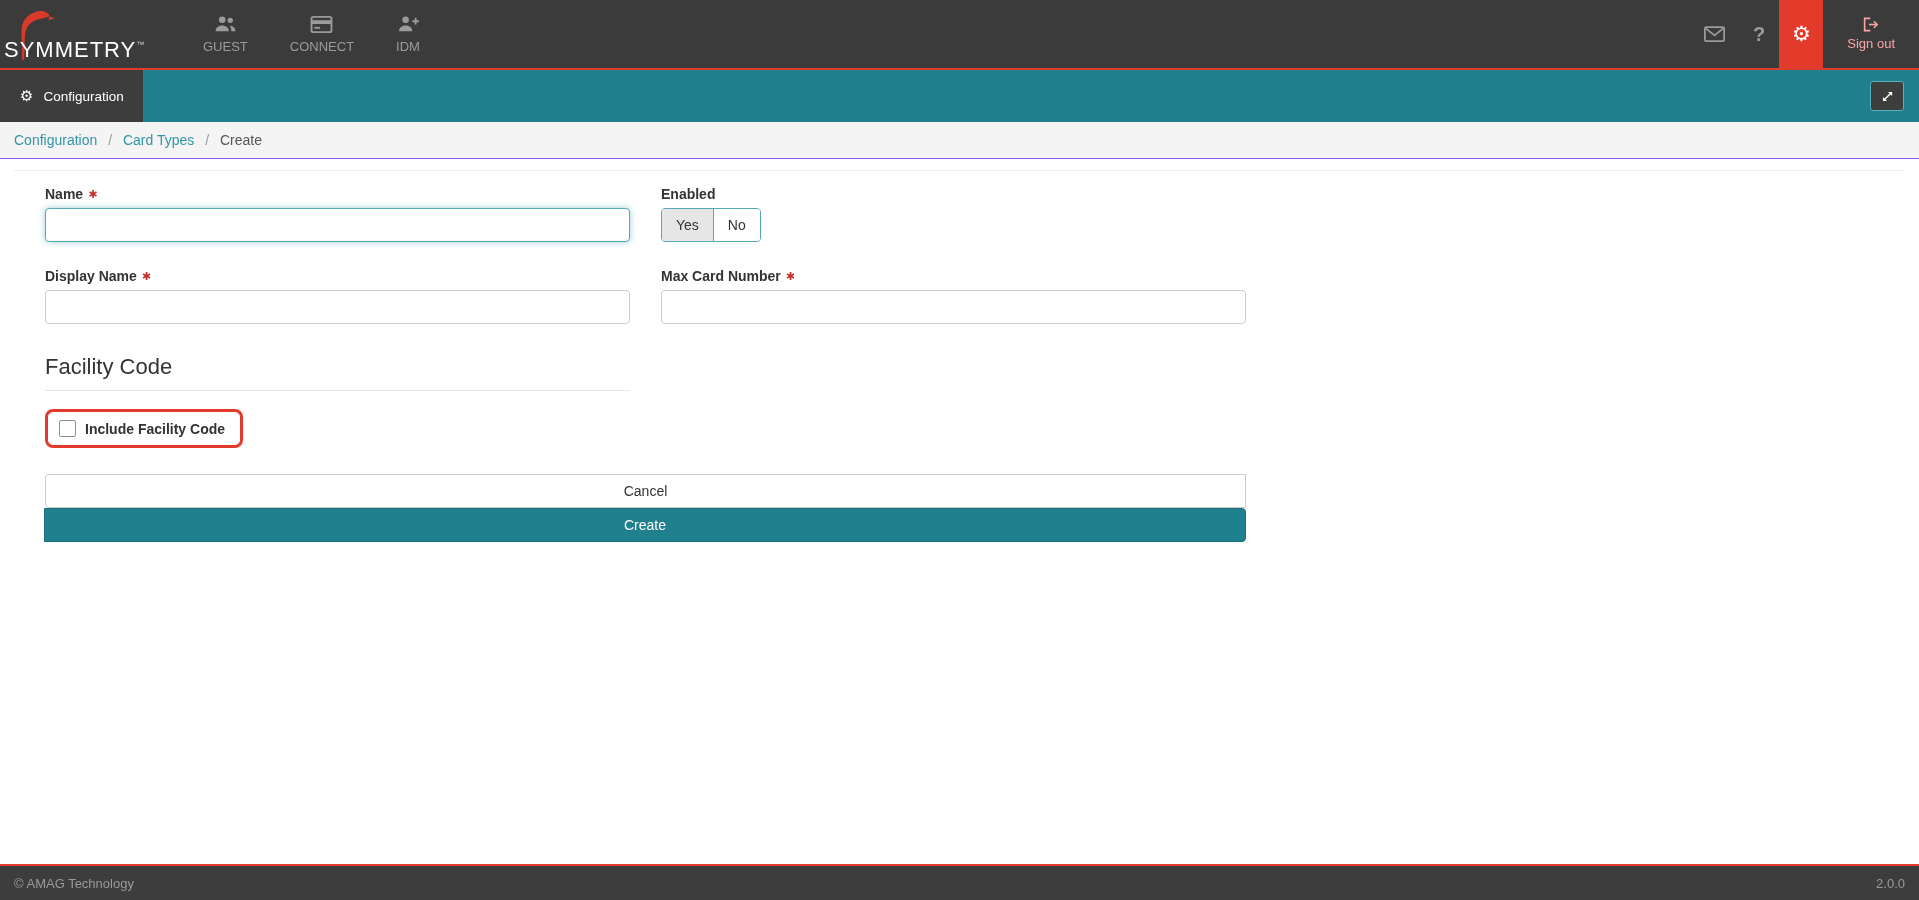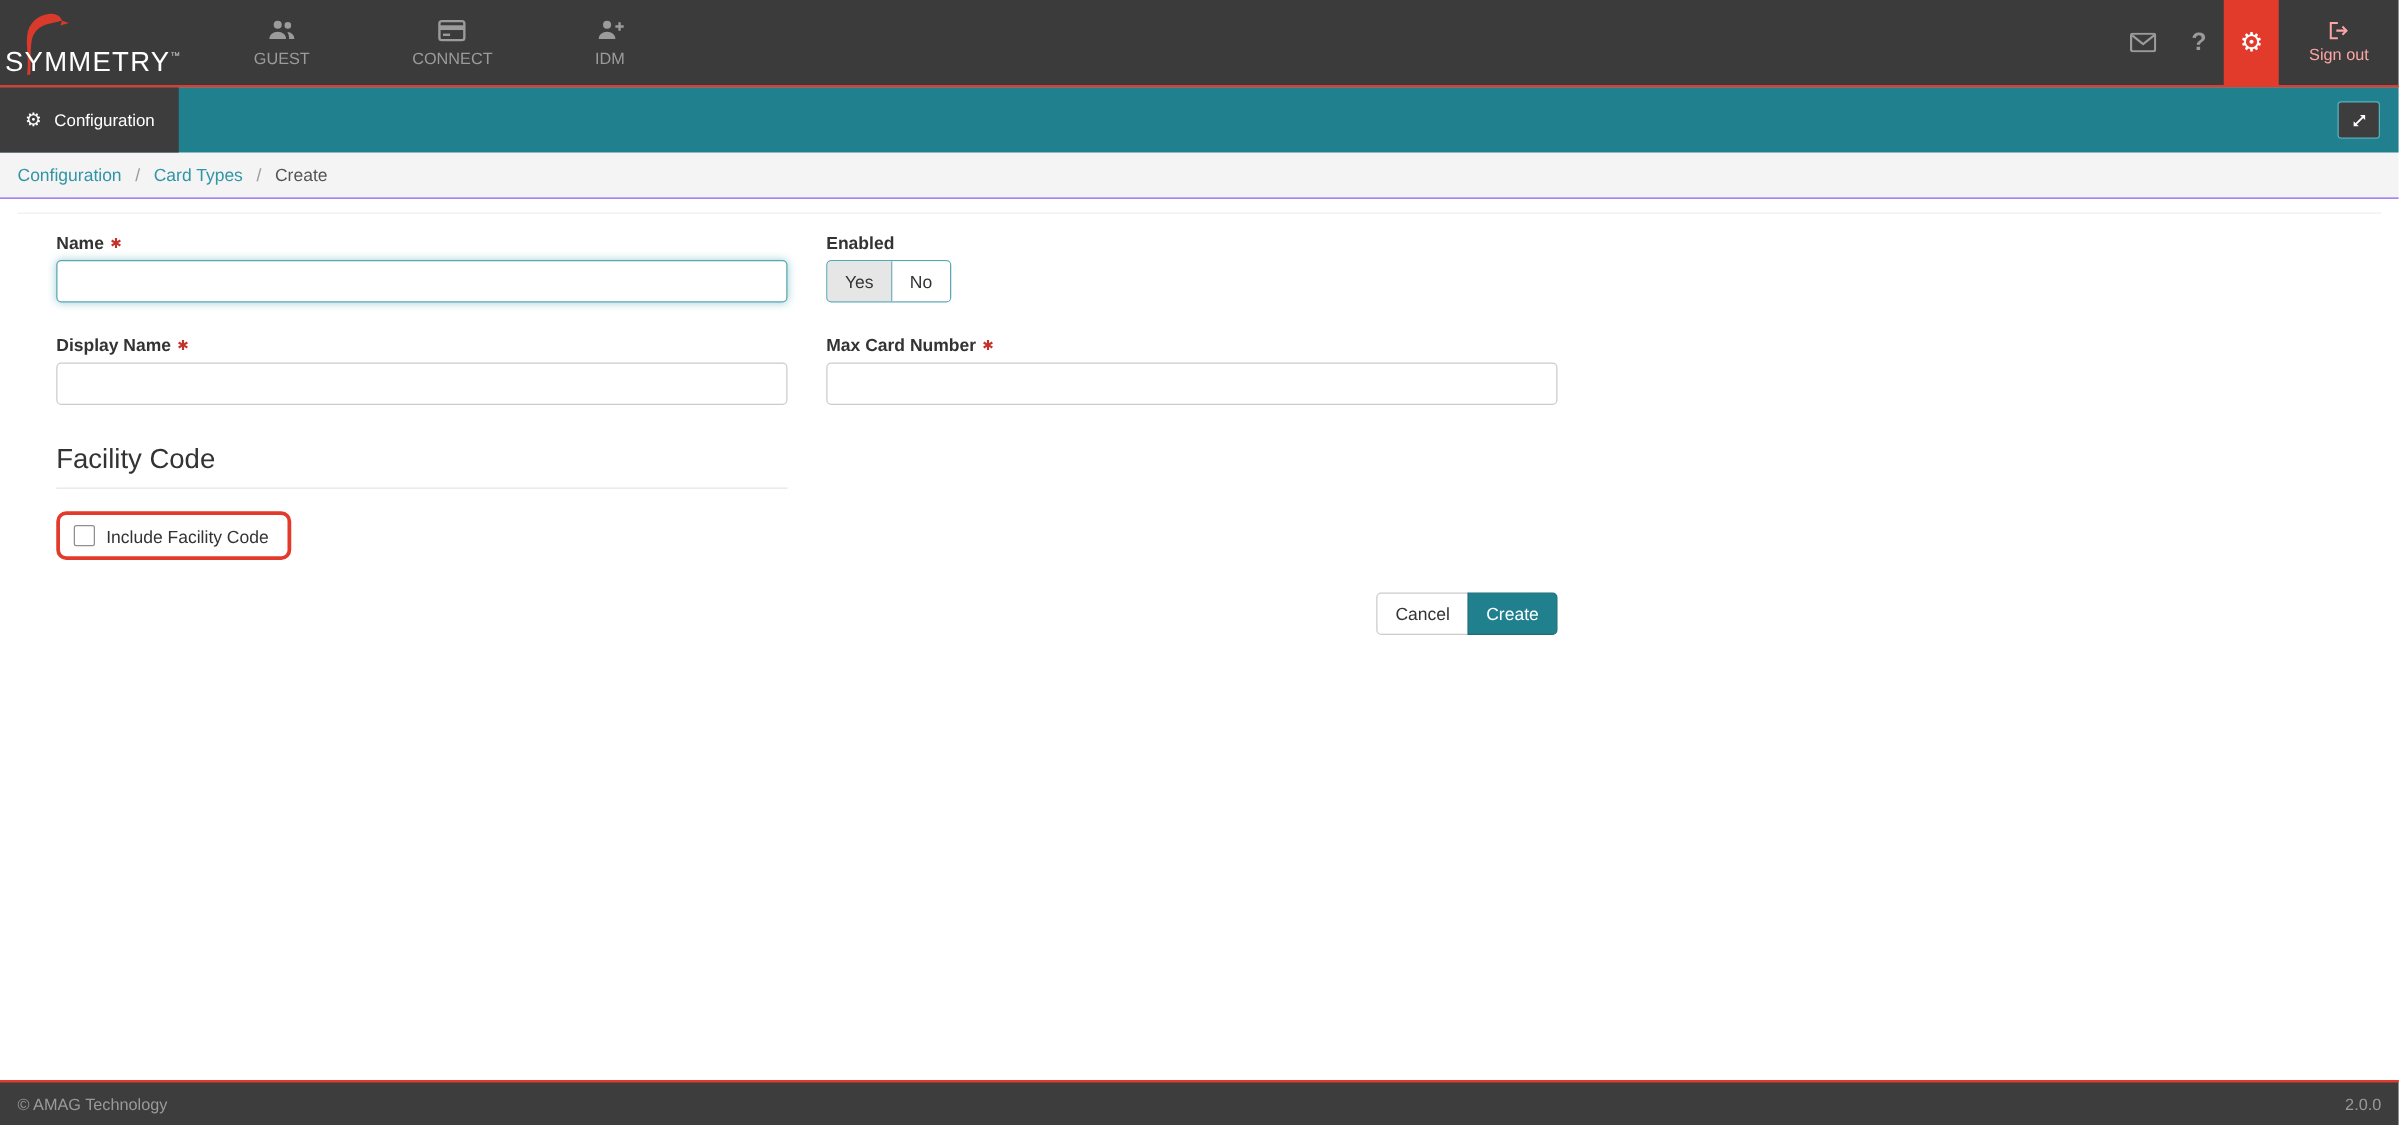--- a/index.html
+++ b/index.html
@@ -20,21 +20,21 @@
     border-bottom:2px solid #e23a2b;
     display:flex; align-items:center;
   }
   .logo { position:relative; width:168px; height:68px; flex:0 0 168px; cursor:pointer; }
   .logo svg { position:absolute; left:10px; top:3px; }
   .logo-text {
     position:absolute; left:4px; top:37px;
     color:#fff; font-size:22px; letter-spacing:1px; white-space:nowrap;
   }
   .logo-tm { font-size:8px; vertical-align:10px; color:#cfcfcf; }
-  .nav-menu { display:flex; height:100%; align-items:center; margin-left:14px;gap:40px; }
+  .nav-menu { display:flex; height:100%; align-items:center; margin-left:14px; }
   .nav-item {
     display:flex; flex-direction:column; align-items:center; justify-content:center;
     gap:5px; padding:0 21px; height:100%;
     color:#9b9b9b; font-size:13px; cursor:pointer;
   }
   .nav-item svg { display:block; }
   .nav-right { margin-left:auto; display:flex; align-items:center; height:100%; }
   .icon-btn { color:#9b9b9b; padding:0 14px; cursor:pointer; display:flex; align-items:center; }
   .help-btn { color:#9b9b9b; font-size:20px; font-weight:bold; padding:0 14px; cursor:pointer; }
   .gear-btn {
@@ -109,23 +109,23 @@
     margin-top:18px;
     display:inline-flex; align-items:center; gap:9px;
     border:3px solid #e23a2b; border-radius:8px;
     padding:8px 15px 8px 11px; background:#fff;
   }
   .checkbox {
     appearance:none; -webkit-appearance:none;
     width:17px; height:17px; margin:0;
     border:1px solid #8f8f8f; border-radius:2px; background:#fff; cursor:pointer;
   }
-  .check-label { font-size:14px; color:#333; cursor:pointer; }
-
-  .actions-row { display:flex; justify-content:flex-end; width:1201px; margin-top:12px; }
+  .check-label { font-size:14px; color:#333; cursor:pointer;font-weight:bold; }
+
+  .actions-row { display:flex; justify-content:flex-end; width:1201px; margin-top:12px;flex-direction:column; }
   .btn {
     height:34px; font-size:14px; padding:0 14px; cursor:pointer; font-family:inherit;
   }
   .btn-cancel {
     background:#fff; border:1px solid #ccc; color:#333;
     border-radius:4px 0 0 4px;
   }
   .btn-create {
     background:#20808e; border:1px solid #1b6f7c; color:#fff;
     border-radius:0 4px 4px 0; margin-left:-1px;

